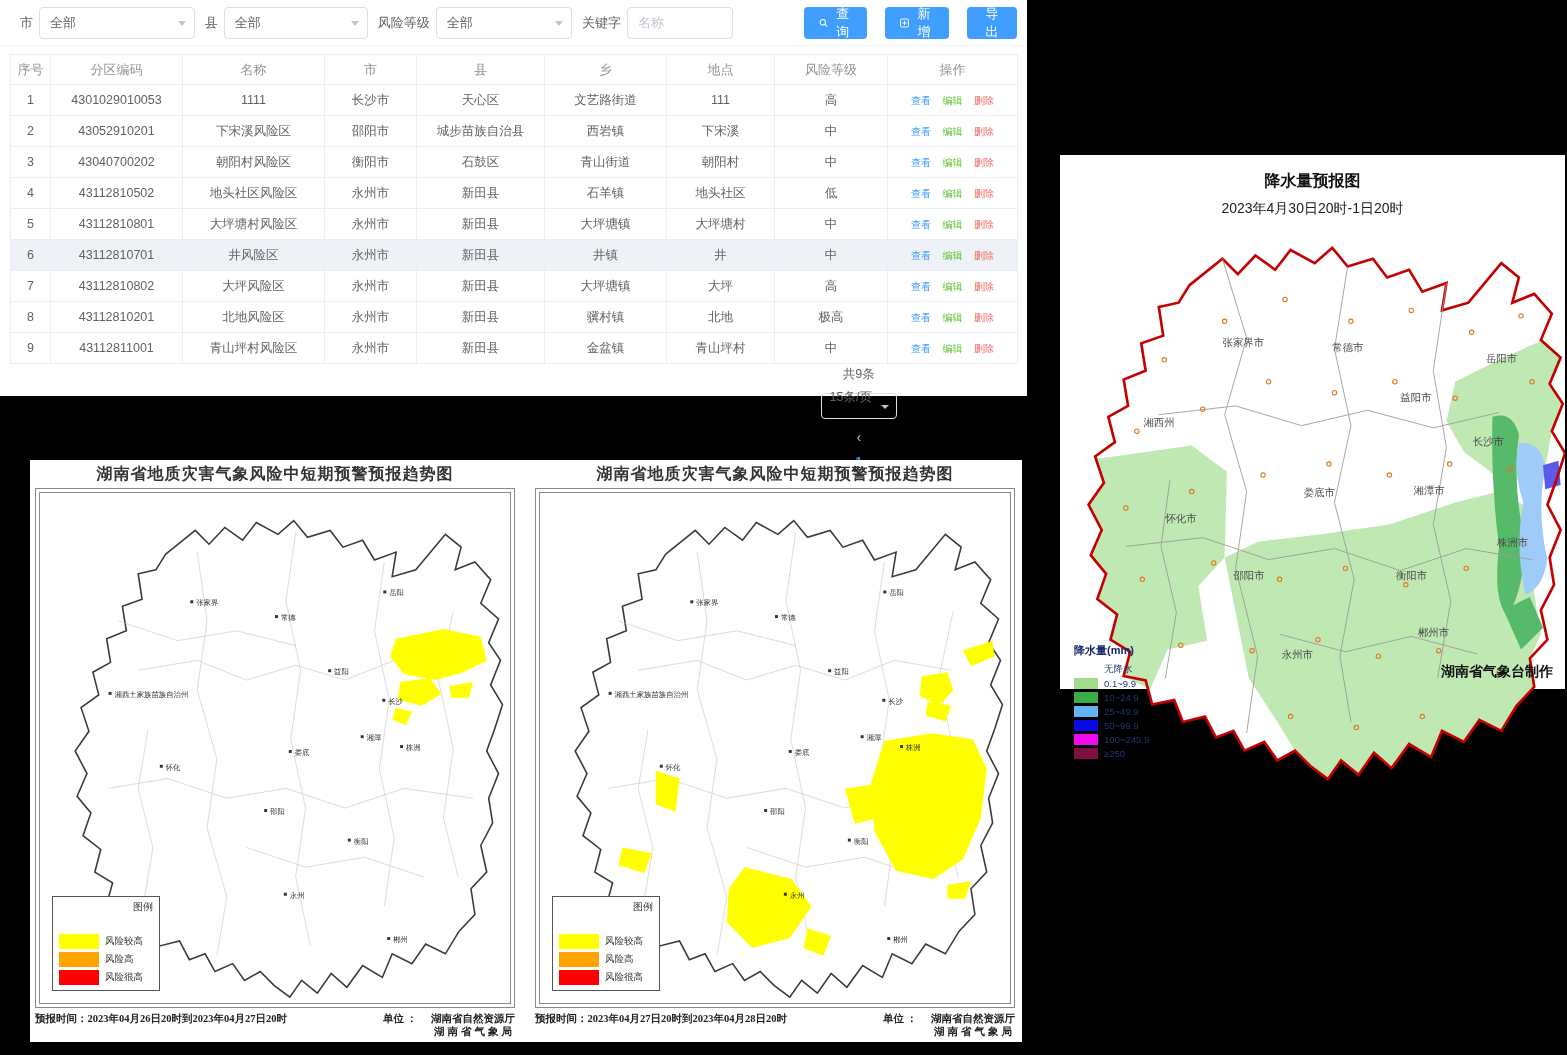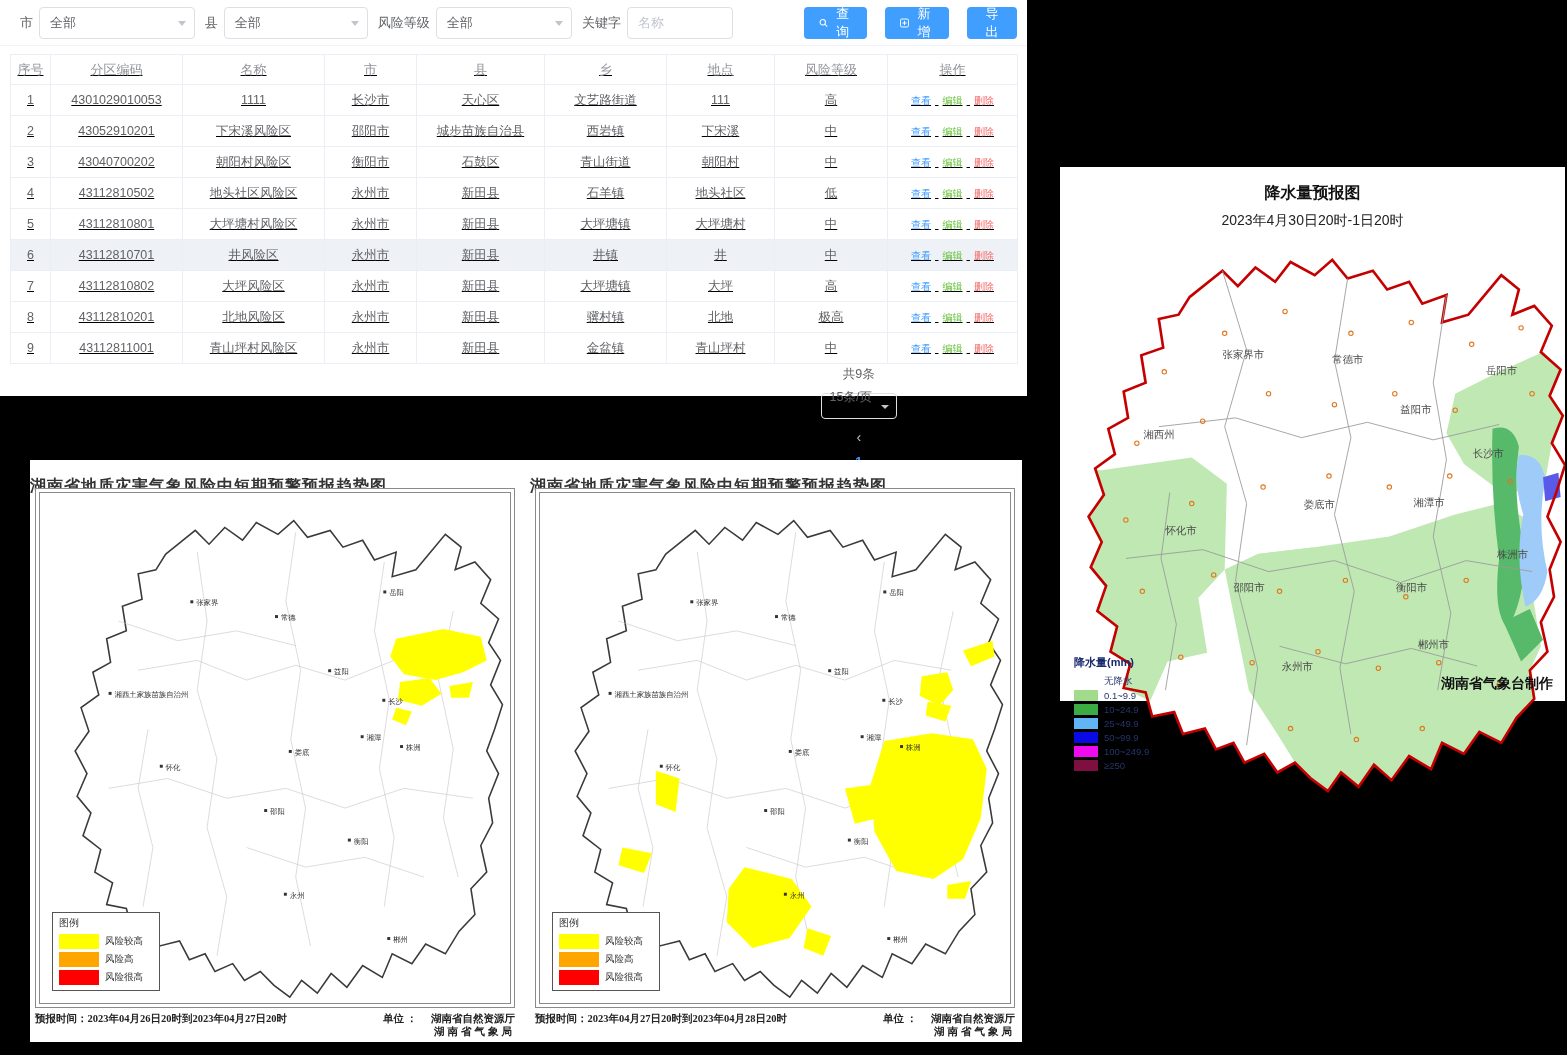--- a/index.html
+++ b/index.html
@@ -13,58 +13,58 @@
   .fselect { position:relative; height:32px; border:1px solid #dcdfe6; border-radius:4px; background:#fff;
              display:flex; align-items:center; padding:0 24px 0 10px; font-size:13px; color:#606266; }
   .fselect .arr { position:absolute; right:8px; top:13px; width:0; height:0; border-left:4px solid transparent;
              border-right:4px solid transparent; border-top:5px solid #c0c4cc; }
   .finput { height:32px; border:1px solid #dcdfe6; border-radius:4px; padding:0 10px; font-size:13px; color:#c0c4cc;
              display:flex; align-items:center; }
   .btn { height:32px; background:#409eff; color:#fff; border:none; border-radius:4px; font-size:13px;
          padding:0 15px; margin-left:18px; display:flex; align-items:center; gap:5px; cursor:pointer; }
   .btn svg { display:block; }
 
-  table.grid { border-collapse:collapse; width:1007px; margin:8px 12px 0 10px; table-layout:fixed;text-decoration:underline; }
+  table.grid { border-collapse:collapse; width:1007px; margin:8px 12px 0 10px; table-layout:fixed; }
   .grid th { font-size:13px; color:#909399; font-weight:normal; height:30px; border:1px solid #ebeef5; text-align:center; }
   .grid td { font-size:12.5px; color:#606266; height:31px; border:1px solid #ebeef5; text-align:center;
              overflow:hidden; white-space:nowrap; }
   .grid tr.row-selected td { background:#eef1f6; }
   .alink { font-size:10px; margin:0 4px; cursor:pointer; text-decoration:none; }
   .a-view { color:#409eff; } .a-edit { color:#67c23a; } .a-del { color:#f56c6c; }
 
   .pager { position:absolute; right:130px; top:366px; display:flex; align-items:center; font-size:12.5px; color:#606266; gap:10px;flex-direction:column; }
   .psel { position:relative; border:1px solid #dcdfe6; border-radius:4px; height:26px; display:flex; align-items:center;
           padding:0 24px 17px 8px; color:#606266; }
   .psel .arr { position:absolute; right:7px; top:11px; width:0; height:0; border-left:4px solid transparent;
           border-right:4px solid transparent; border-top:4px solid #c0c4cc; }
   .parrow { color:#c0c4cc; font-size:14px; cursor:pointer; padding:0 2px; }
   .pcur { color:#409eff; font-weight:bold; padding:0 4px; cursor:pointer; }
   .pgoto { width:36px; height:26px; border:1px solid #dcdfe6; border-radius:4px; display:flex; align-items:center;
           justify-content:center; color:#606266; }
 
   
   #panel-trend { left:30px; top:460px; width:992px; height:582px; background:#fff; }
   .trend-fig { position:absolute; top:0; width:490px; height:582px; }
-  .tf-title { text-align:left; font-size:16px; font-weight:bold; color:#333; font-family:"Liberation Serif",serif;
-              padding-top:16px; letter-spacing:1px; }
+  .tf-title { text-align:center; font-size:16px; font-weight:bold; color:#333; font-family:"Liberation Serif",serif;
+              padding-top:4px; letter-spacing:1px; }
   .map-box { position:absolute; left:5px; top:28px; width:480px; height:520px; border:1px solid #8a8a8a; padding:3px; background:#fff; }
   .map-box .inner { width:100%; height:100%; border:1px solid #8a8a8a; position:relative; }
   .tf-footer { position:absolute; left:5px; top:552px; width:480px; display:flex; justify-content:space-between;
                font-size:10.5px; font-weight:bold; color:#222; font-family:"Liberation Serif",serif; }
   .unit-wrap { display:flex; gap:14px; }
   .unit-lines { text-align:right; line-height:1.25; }
   .spread { letter-spacing:3px; }
   .tlegend { position:absolute; left:12px; bottom:12px; width:108px; background:#fff; border:1px solid #555; padding:3px 6px 5px 6px; }
-  .tlegend .tl-title { text-align:left; font-size:10px; color:#333; margin-bottom:4px; }
+  .tlegend .tl-title { text-align:right; font-size:10px; color:#333; margin-bottom:20px; }
   .tlegend .tl-row { display:flex; align-items:center; gap:6px; margin-top:3px; }
   .tlegend .sw { width:40px; height:15px; display:inline-block; }
   .tlegend .tl-lab { font-size:9.5px; color:#333; }
 
   
-  #panel-precip { left:1060px; top:167px; width:505px; height:534px; background:#fff; }
+  #panel-precip { left:1060px; top:155px; width:505px; height:534px; background:#fff; }
   .pp-title { text-align:center; font-size:16px; font-weight:bold; color:#111; padding-top:16px; }
   .pp-sub { text-align:center; font-size:14px; color:#222; padding-top:8px; }
   .plegend { position:absolute; left:14px; top:488px; }
   .plegend .pl-title { font-size:11px; font-weight:bold; color:#1a2a6e; margin-bottom:4px; }
   .plegend .pl-row { display:flex; align-items:center; gap:6px; height:14px; }
   .plegend .sw { width:24px; height:11px; display:inline-block; }
   .plegend .pl-lab { font-size:9.5px; color:#24356e; }
   .pp-credit { position:absolute; right:12px; bottom:8px; font-size:14px; font-weight:bold; color:#111; }
 
   svg text { font-family:"Liberation Sans",sans-serif; }

